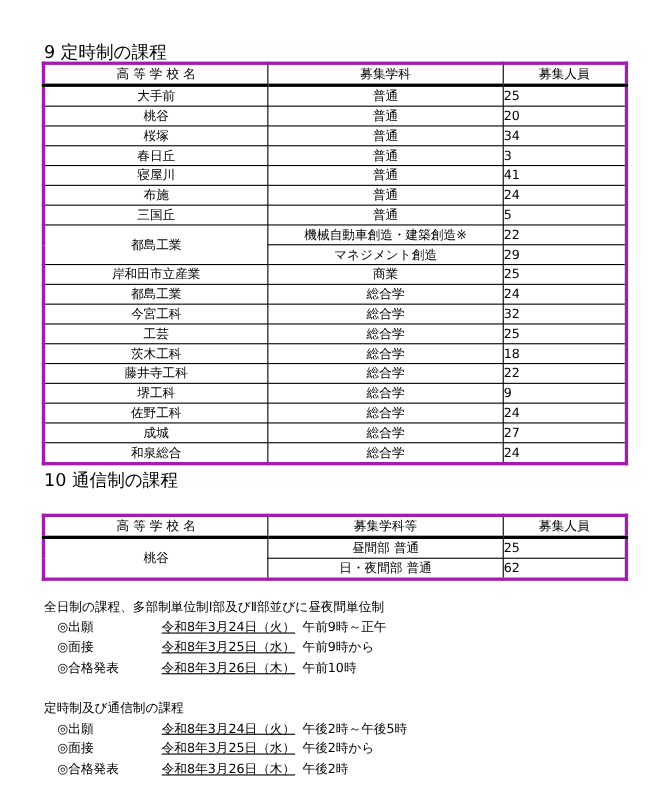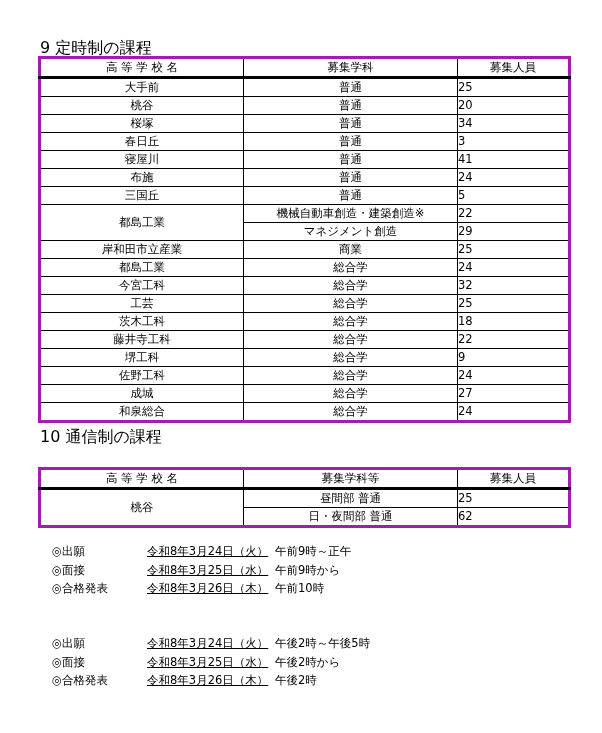--- a/index.html
+++ b/index.html
@@ -152,38 +152,40 @@
     <td class="num">25</td>
   </tr>
   <tr>
     <td>日・夜間部  普通</td>
     <td class="num">62</td>
   </tr>
 </tbody>
   </table>
 
 <div class="sched" style="top:542px;">
+  <div>全日制の課程、多部制単位制Ⅰ部及びⅡ部並びに昼夜間単位制</div>
   <div class="sched-row">
     <span class="sched-label">◎出願</span>
     <span class="sched-date">令和8年3月24日（火）</span>
     <span>午前9時～正午</span>
   </div>
   <div class="sched-row">
     <span class="sched-label">◎面接</span>
     <span class="sched-date">令和8年3月25日（水）</span>
     <span>午前9時から</span>
   </div>
   <div class="sched-row">
     <span class="sched-label">◎合格発表</span>
     <span class="sched-date">令和8年3月26日（木）</span>
     <span>午前10時</span>
   </div>
 </div>
 
 <div class="sched" style="top:634px;">
+  <div>定時制及び通信制の課程</div>
   <div class="sched-row">
     <span class="sched-label">◎出願</span>
     <span class="sched-date">令和8年3月24日（火）</span>
     <span>午後2時～午後5時</span>
   </div>
   <div class="sched-row">
     <span class="sched-label">◎面接</span>
     <span class="sched-date">令和8年3月25日（水）</span>
     <span>午後2時から</span>
   </div>

